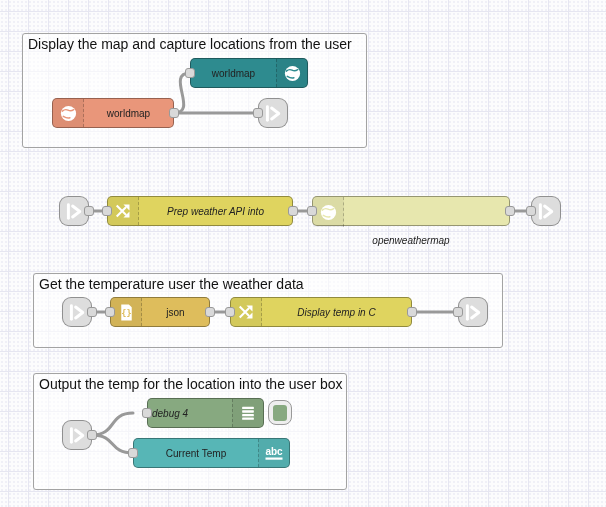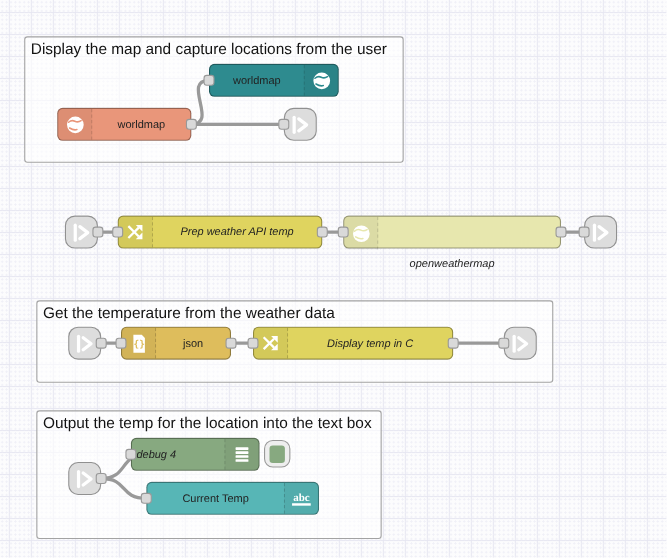--- a/index.html
+++ b/index.html
@@ -46,21 +46,21 @@
     white-space:nowrap;padding:0 4px;
     line-height:27px;
   }
   .node .label.italic{font-style:italic;}
   .icon-region{
     width:30px;flex:0 0 30px;align-self:stretch;
     display:flex;align-items:center;justify-content:center;
     background:rgba(0,0,0,0.05);
   }
   .icon-region.left{border-right:1px dashed rgba(0,0,0,0.22);border-radius:4px 0 0 4px;}
-  .icon-region.right{border-left:1px dashed rgba(0,0,0,0.22);border-radius:0 4px 4px 0;font-family:Liberation Serif, serif;}
+  .icon-region.right{border-left:1px dashed rgba(0,0,0,0.22);border-radius:0 4px 4px 0;}
   .icon-region.full{flex:1;background:none;border:none;}
   .port{
     position:absolute;width:10px;height:10px;
     background:var(--port-fill,#d9d9d9);
     border:1px solid var(--port-border,#999999);
     border-radius:3px;box-sizing:border-box;
     top:calc(50% - 5px);
     z-index:4;
   }
   .port-in{left:-6px;}
@@ -91,24 +91,24 @@
       <path d="M92 312 L110 312" fill="none" stroke="#999999" stroke-width="3" stroke-linecap="round"></path>
       <path d="M210 312 L230 312" fill="none" stroke="#999999" stroke-width="3" stroke-linecap="round"></path>
       <path d="M412 312 L458 312" fill="none" stroke="#999999" stroke-width="3" stroke-linecap="round"></path>
       <path d="M92 435 C117 435 108 413 133 413" fill="none" stroke="#999999" stroke-width="3" stroke-linecap="round"></path>
       <path d="M92 435 C117 435 108 453 133 453" fill="none" stroke="#999999" stroke-width="3" stroke-linecap="round"></path>
     </svg>
 <div class="group" style="left: 22px; top: 33px; width: 345px; height: 115px;">
       <span class="group-title">Display the map and capture locations from the user</span>
     </div>
     <div class="group" style="left: 33px; top: 273px; width: 470px; height: 75px;">
-      <span class="group-title">Get the temperature from the weather data</span>
+      <span class="group-title">Get the temperature user the weather data</span>
     </div>
     <div class="group" style="left: 33px; top: 373px; width: 314px; height: 117px;">
-      <span class="group-title">Output the temp for the location into the text box</span>
+      <span class="group-title">Output the temp for the location into the user box</span>
     </div>
     <div class="node" style="left: 190px; top: 58px; width: 118px; height: 30px; background: rgb(46, 139, 143);">
       <span class="label">worldmap</span>
       <div class="icon-region right">
         <svg width="19" height="19" viewBox="0 0 20 20">
           <circle cx="10" cy="10" r="8" fill="#fff"></circle>
           <path d="M3.5 7.5q3-2.5 6-1t6-.5M4.5 13q4 2.5 7 1.5" fill="none" stroke="#2e8b8f" stroke-width="1.5" stroke-linecap="round"></path>
         </svg>
       </div>
       <div class="port port-in"></div>
@@ -142,21 +142,21 @@
       <div class="port port-out"></div>
     </div>
     <div class="node" style="left: 107px; top: 196px; width: 186px; height: 30px; background: rgb(223, 212, 95);">
       <div class="icon-region left">
         <svg width="18" height="18" viewBox="0 0 20 20">
           <path d="M3 16 L13.5 5.5 M3 4 L13.5 14.5" stroke="#fff" stroke-width="2.3" fill="none"></path>
           <path d="M10.5 2.8h6.7v6.7z" fill="#fff"></path>
           <path d="M10.5 17.2h6.7v-6.7z" fill="#fff"></path>
         </svg>
       </div>
-      <span class="label italic">Prep weather API temp</span>
+      <span class="label italic">Prep weather API into</span>
       <div class="port port-in"></div>
       <div class="port port-out"></div>
     </div>
     <div class="node" style="left: 312px; top: 196px; width: 198px; height: 30px; background: rgb(231, 231, 174); flex-direction: column;">
       <div class="icon-region left">
         <svg width="19" height="19" viewBox="0 0 20 20">
           <circle cx="10" cy="10" r="8" fill="#fff"></circle>
           <path d="M3.5 7.5q3-2.5 6-1t6-.5M4.5 13q4 2.5 7 1.5" fill="none" stroke="#e7e7ae" stroke-width="1.5" stroke-linecap="round"></path>
         </svg>
       </div>
@@ -216,21 +216,21 @@
     </div>
     <div class="node link-node" style="left: 62px; top: 420px; width: 30px; height: 30px; background: rgb(221, 221, 221);">
       <div class="icon-region full">
         <svg width="21" height="21" viewBox="0 0 20 20">
           <path d="M4.2 3.5v13" stroke="#fff" stroke-width="2.8" stroke-linecap="round"></path>
           <path d="M8.2 4.8 L15 10 L8.2 15.2" fill="none" stroke="#fff" stroke-width="2.8" stroke-linecap="round" stroke-linejoin="round"></path>
         </svg>
       </div>
       <div class="port port-out"></div>
     </div>
-    <div class="node" style="left: 119px; top: 398px; width: 117px; height: 30px; background: rgb(135, 169, 128); gap: 40px;">
+    <div class="node" style="left: 147px; top: 398px; width: 117px; height: 30px; background: rgb(135, 169, 128); gap: 40px;">
       <span class="label italic">debug 4</span>
       <div class="icon-region right">
         <svg width="18" height="18" viewBox="0 0 20 20">
           <g fill="#fff">
             <rect x="3.5" y="3" width="13" height="2.6" rx="0.6"></rect>
             <rect x="3.5" y="7" width="13" height="2.6" rx="0.6"></rect>
             <rect x="3.5" y="11" width="13" height="2.6" rx="0.6"></rect>
             <rect x="3.5" y="15" width="13" height="2.6" rx="0.6"></rect>
           </g>
         </svg>

